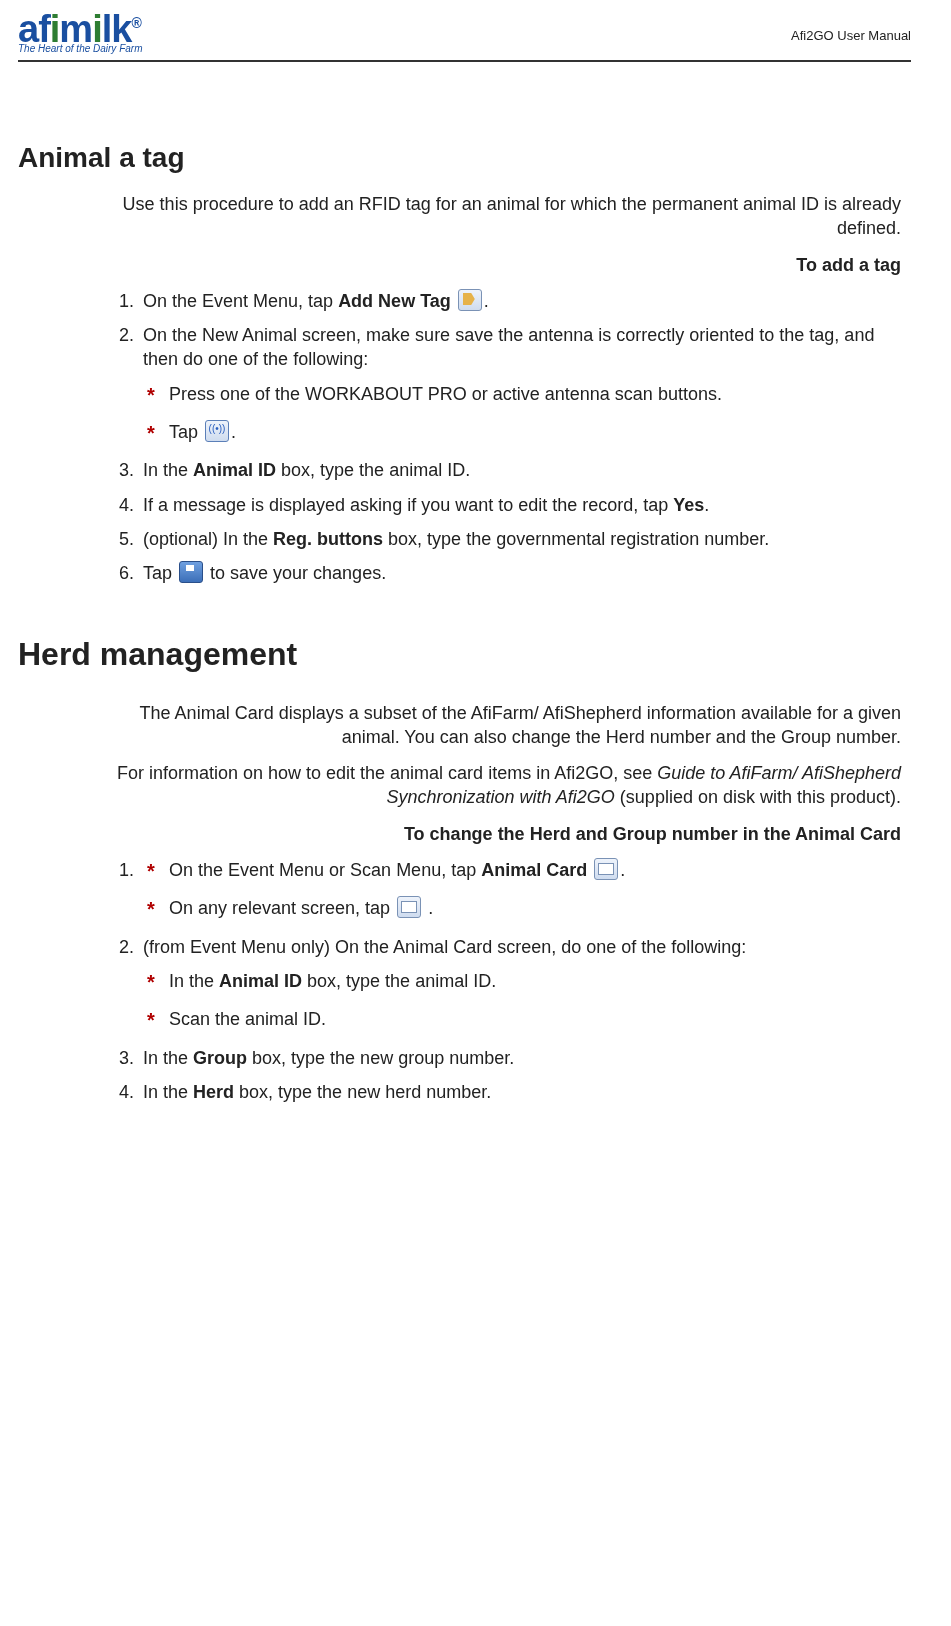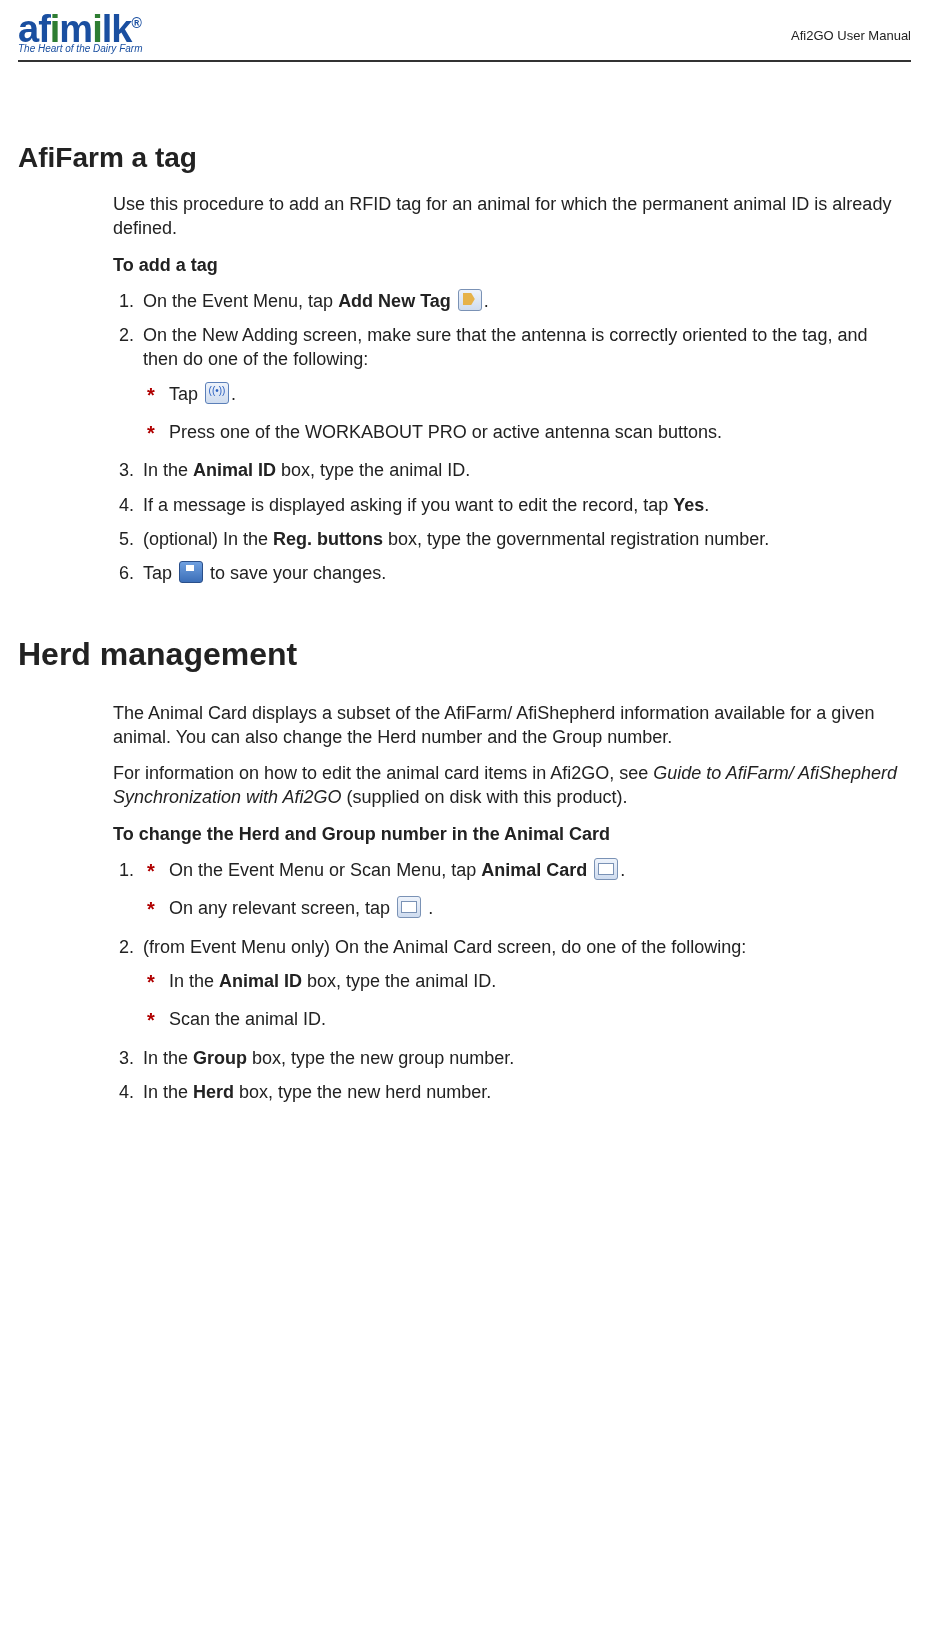--- a/index.html
+++ b/index.html
@@ -62,21 +62,21 @@
     font-size: 26px;
     font-weight: bold;
     margin: 0 0 18px 0;
   }
   .body-block {
     margin-left: 95px;
     margin-right: 10px;
     font-size: 18px;
     line-height: 1.35;
   }
-  .body-block p { margin: 0 0 12px 0; }
+  .body-block p { margin: 0 0 12px 0; text-align: right; }
   .lead { font-weight: bold; margin-bottom: 10px;}
   ol.steps {
     padding-left: 26px;
     margin: 0;
   }
   ol.steps > li {
     margin-bottom: 10px;
     padding-left: 4px;
   }
   ul.stars {
@@ -155,33 +155,33 @@
 <div class="page">
 
   <div class="header">
     <div class="logo">
       <div class="logo-main"><span>af</span><span class="dot">i</span><span>m</span><span class="dot">i</span><span>lk</span><span class="logo-reg">®</span></div>
       <div class="logo-tag">The Heart of the Dairy Farm</div>
     </div>
     <div class="doc-title">Afi2GO User Manual</div>
   </div>
 
-  <h2>AfiFarm a tag</h2>
+  <h2>Animal a tag</h2>
   <div class="body-block">
     <p>Use this procedure to add an RFID tag for an animal for which the permanent animal ID is already defined.</p>
     <p class="lead">To add a tag</p>
     <ol class="steps">
       <li>
         <span>On the Event Menu, tap </span><span class="b">Add New Tag</span><span> </span><span class="icon tag"></span><span>.</span>
       </li>
       <li>
-        <span>On the New Adding screen, make sure that the antenna is correctly oriented to the tag, and then do one of the following:</span>
+        <span>On the New Animal screen, make sure save the antenna is correctly oriented to the tag, and then do one of the following:</span>
         <ul class="stars">
+          <li>Press one of the WORKABOUT PRO or active antenna scan buttons.</li>
           <li><span>Tap </span><span class="icon scan"></span><span>.</span></li>
-          <li>Press one of the WORKABOUT PRO or active antenna scan buttons.</li>
         </ul>
       </li>
       <li><span>In the </span><span class="b">Animal ID</span><span> box, type the animal ID.</span></li>
       <li><span>If a message is displayed asking if you want to edit the record, tap </span><span class="b">Yes</span><span>.</span></li>
       <li><span>(optional) In the </span><span class="b">Reg. buttons</span><span> box, type the governmental registration number.</span></li>
       <li><span>Tap </span><span class="icon save"></span><span> to save your changes.</span></li>
     </ol>
   </div>
 
   <h1 class="big">Herd management</h1>

